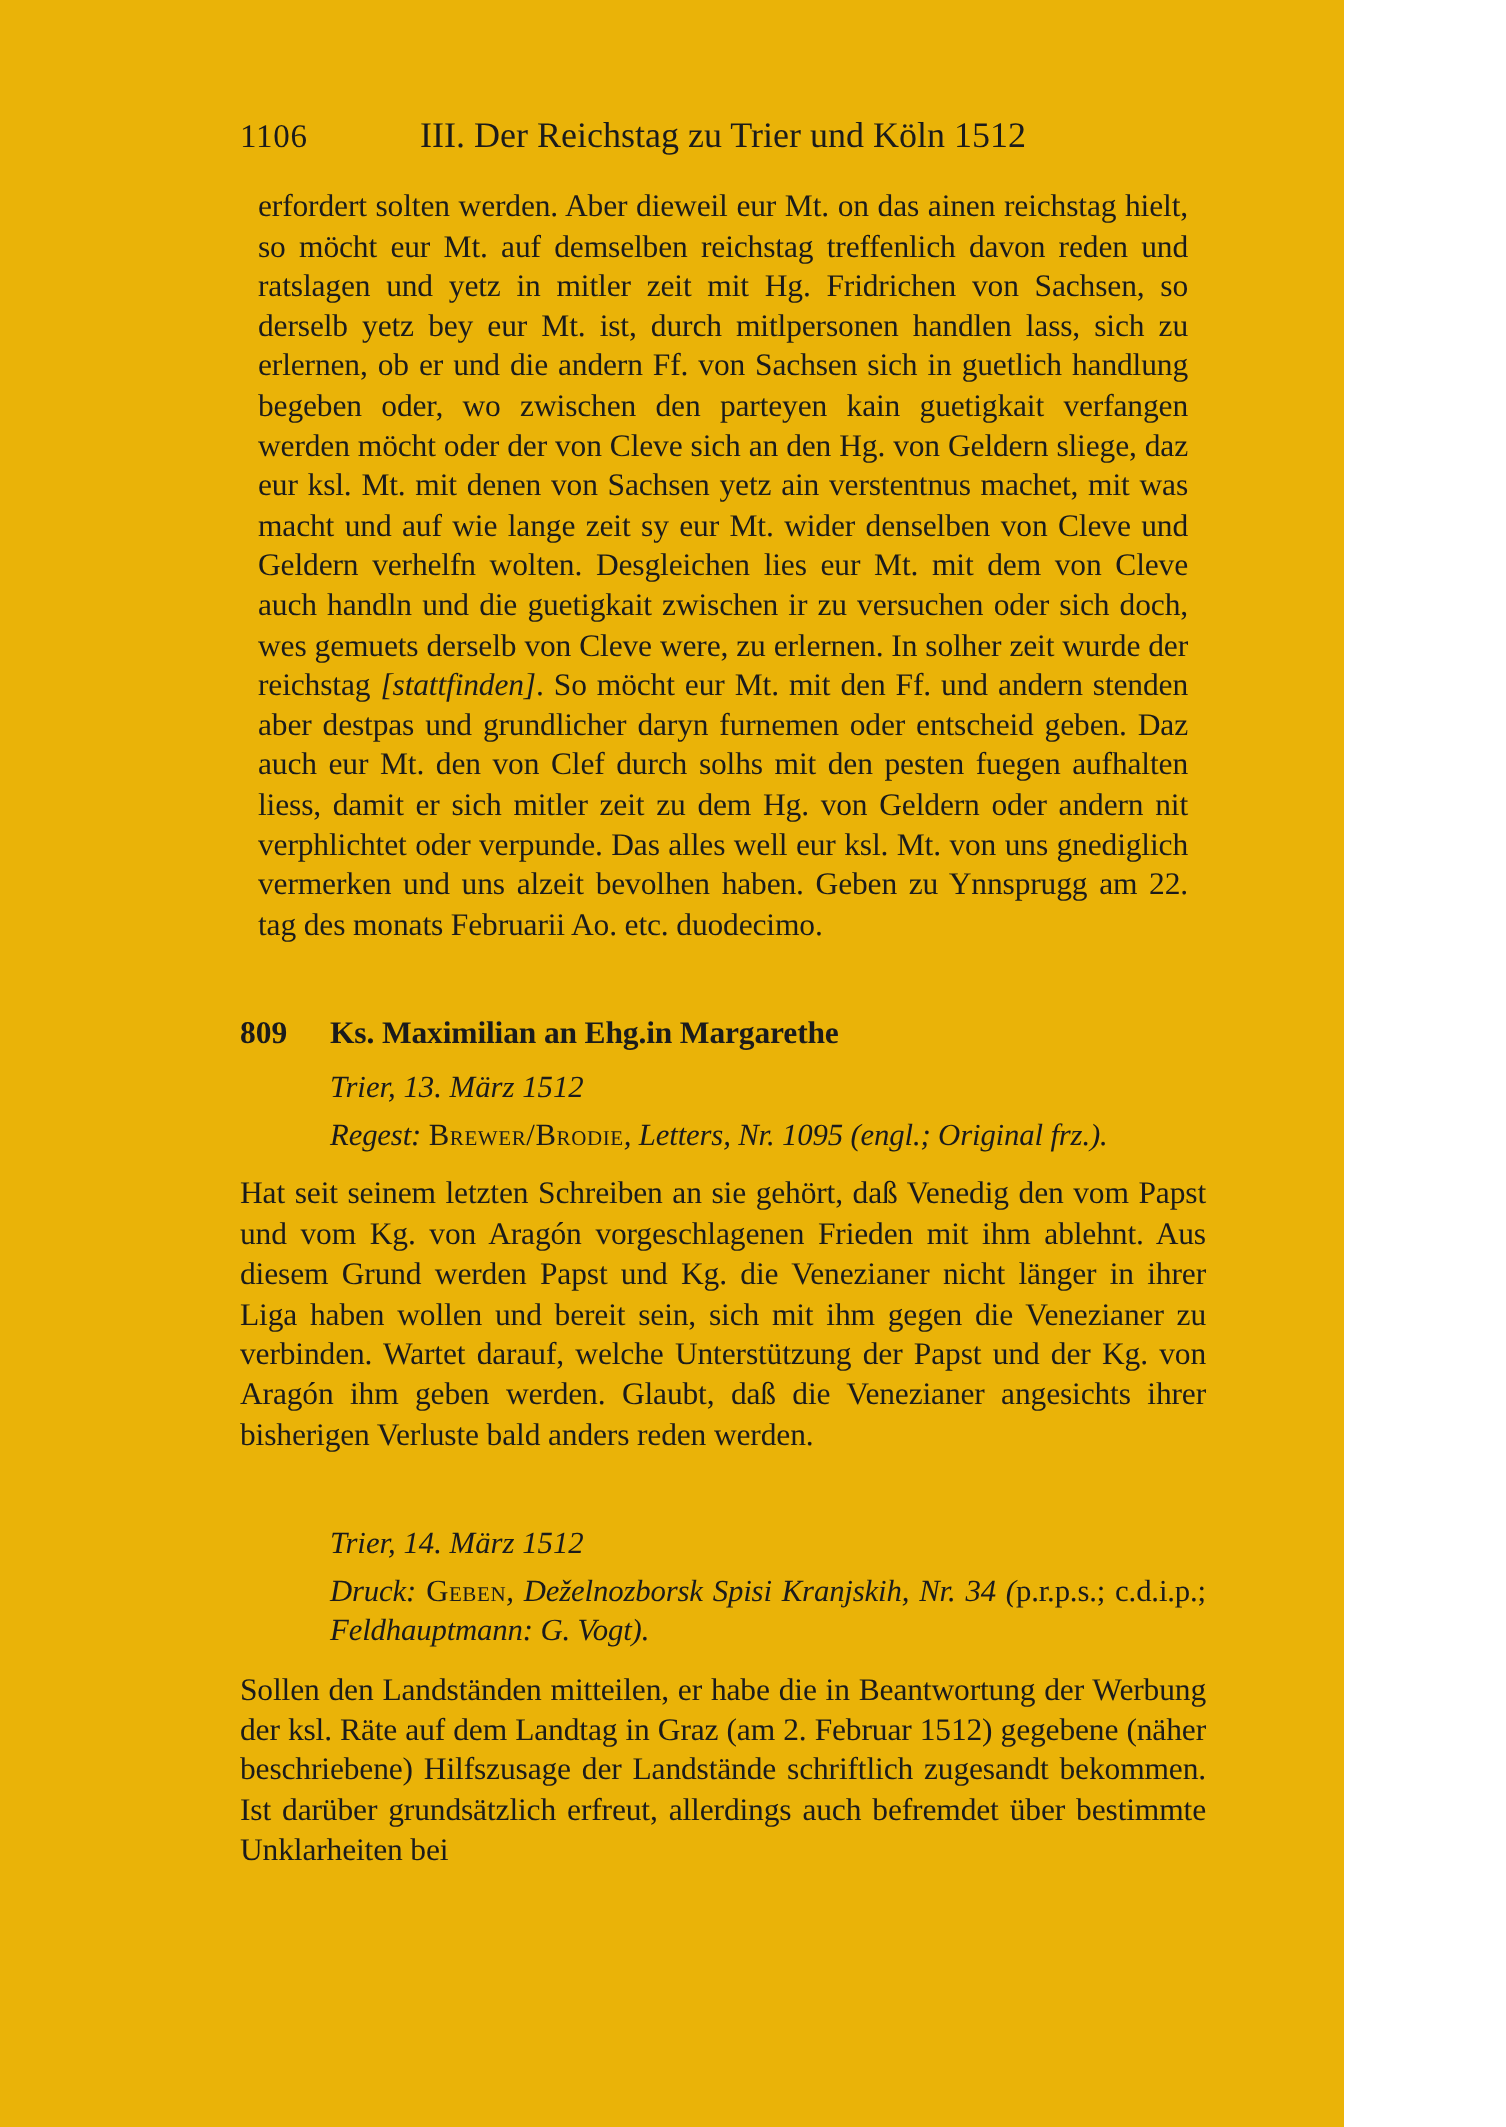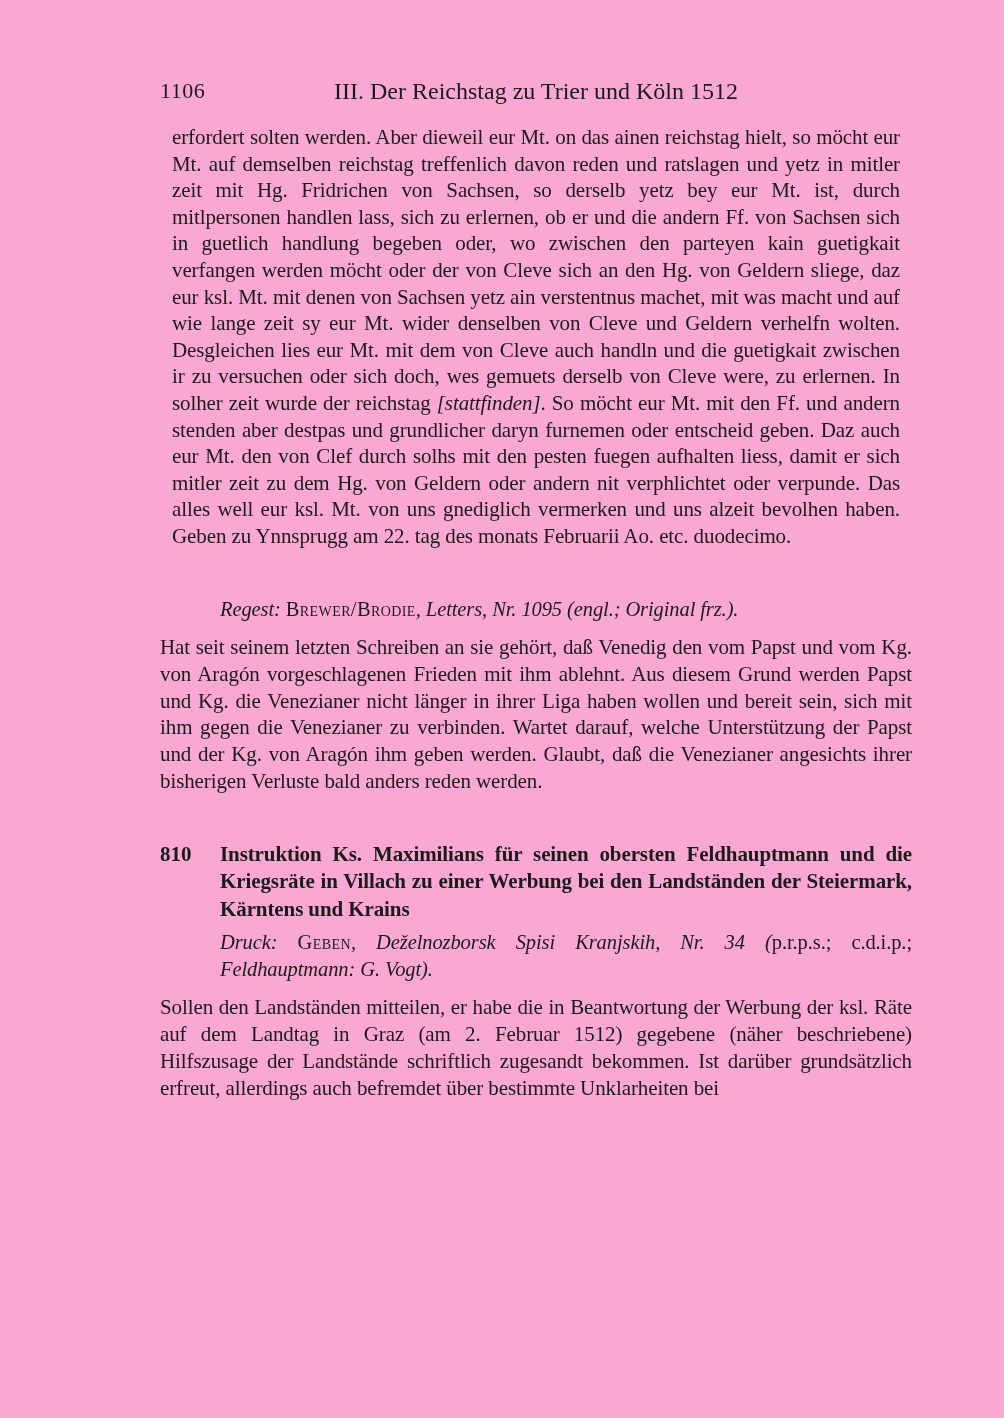--- a/index.html
+++ b/index.html
@@ -8,24 +8,24 @@
     background: #ffffff;
   }
   body {
     width: 1004px;
     min-height: 1418px;
     font-family: "Liberation Serif", "DejaVu Serif", serif;
     color: #1b1b1b;
   }
   .page {
     box-sizing: border-box;
-    width: 1004px;
+    width: 896px;
     min-height: 1418px;
     padding: 78px 92px 80px 160px;
-    background: #f9a8d4;
+    background: #eab308;
   }
   
   .running-head {
     position: relative;
     height: 26px;
     margin-bottom: 20px;
     font-size: 21px;
     line-height: 26px;
   }
   .page-num {
@@ -100,26 +100,28 @@
 <div class="page">
 
   <header class="running-head">
     <span class="page-num">1106</span>
     <span class="head-title">III. Der Reichstag zu Trier und Köln 1512</span>
   </header>
 
   <p class="body-roman"><span>erfordert solten werden. Aber dieweil eur Mt. on das ainen reichstag hielt, so möcht eur Mt. auf demselben reichstag treffenlich davon reden und ratslagen und yetz in mitler zeit mit Hg. Fridrichen von Sachsen, so derselb yetz bey eur Mt. ist, durch mitlpersonen handlen lass, sich zu erlernen, ob er und die andern Ff. von Sachsen sich in guetlich handlung begeben oder, wo zwischen den parteyen kain guetigkait verfangen werden möcht oder der von Cleve sich an den Hg. von Geldern sliege, daz eur ksl. Mt. mit denen von Sachsen yetz ain verstentnus machet, mit was macht und auf wie lange zeit sy eur Mt. wider denselben von Cleve und Geldern verhelfn wolten. Desgleichen lies eur Mt. mit dem von Cleve auch handln und die guetigkait zwischen ir zu versuchen oder sich doch, wes gemuets derselb von Cleve were, zu erlernen. In solher zeit wurde der reichstag </span><span class="it">[stattfinden]</span><span>. So möcht eur Mt. mit den Ff. und andern stenden aber destpas und grundlicher daryn furnemen oder entscheid geben. Daz auch eur Mt. den von Clef durch solhs mit den pesten fuegen aufhalten liess, damit er sich mitler zeit zu dem Hg. von Geldern oder andern nit verphlichtet oder verpunde. Das alles well eur ksl. Mt. von uns gnediglich vermerken und uns alzeit bevolhen haben. Geben zu Ynnsprugg am 22. tag des monats Februarii Ao. etc. duodecimo.</span></p>
 
   <section class="entry">
+    <div class="entry-head">
+      <span class="entry-num">809</span>
+      <h2 class="entry-title">Ks. Maximilian an Ehg.in Margarethe</h2>
+    </div>
+    <p class="dateline">Trier, 13. März 1512</p>
     <p class="reference"><span class="it">Regest: </span><span class="ref-sc">Brewer/Brodie</span><span class="it">, Letters, Nr. 1095 (engl.; Original frz.).</span><span class="ref-roman"></span><span class="it"></span></p>
     <p class="summary">Hat seit seinem letzten Schreiben an sie gehört, daß Venedig den vom Papst und vom Kg. von Aragón vorgeschlagenen Frieden mit ihm ablehnt. Aus diesem Grund werden Papst und Kg. die Venezianer nicht länger in ihrer Liga haben wollen und bereit sein, sich mit ihm gegen die Venezianer zu verbinden. Wartet darauf, welche Unterstützung der Papst und der Kg. von Aragón ihm geben werden. Glaubt, daß die Venezianer angesichts ihrer bisherigen Verluste bald anders reden werden.</p>
   </section>
 
   <section class="entry">
-    <div class="entry-head">
-      <span class="entry-num">810</span>
-      <h2 class="entry-title">Instruktion Ks. Maximilians für seinen obersten Feldhauptmann und die Kriegsräte in Villach zu einer Werbung bei den Landständen der Steiermark, Kärntens und Krains</h2>
-    </div>
+    <p class="dateline">Trier, 14. März 1512</p>
     <p class="reference"><span class="it">Druck: </span><span class="ref-sc">Geben</span><span class="it">, Deželnozborsk Spisi Kranjskih, Nr. 34 (</span><span class="ref-roman">p.r.p.s.; c.d.i.p.;</span><span class="it"> Feldhauptmann: G. Vogt).</span></p>
     <p class="summary">Sollen den Landständen mitteilen, er habe die in Beantwortung der Werbung der ksl. Räte auf dem Landtag in Graz (am 2. Februar 1512) gegebene (näher beschriebene) Hilfszusage der Landstände schriftlich zugesandt bekommen. Ist darüber grundsätzlich erfreut, allerdings auch befremdet über bestimmte Unklarheiten bei</p>
   </section>
 
 </div>
 
 </body></html>

